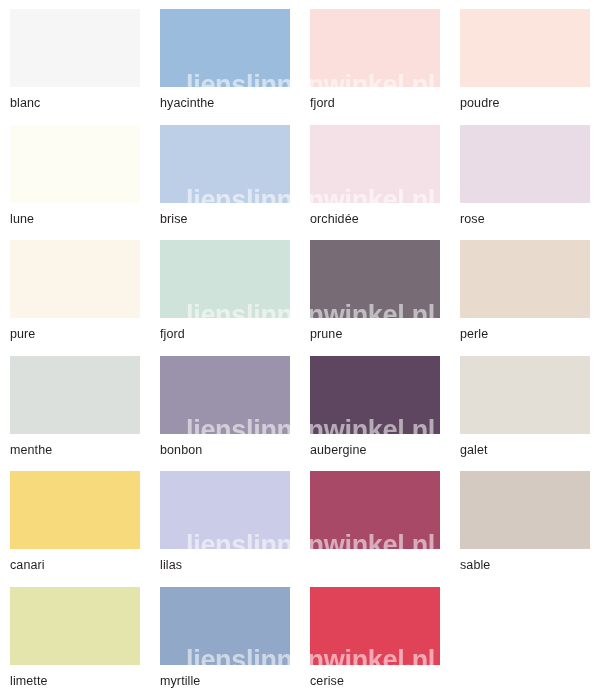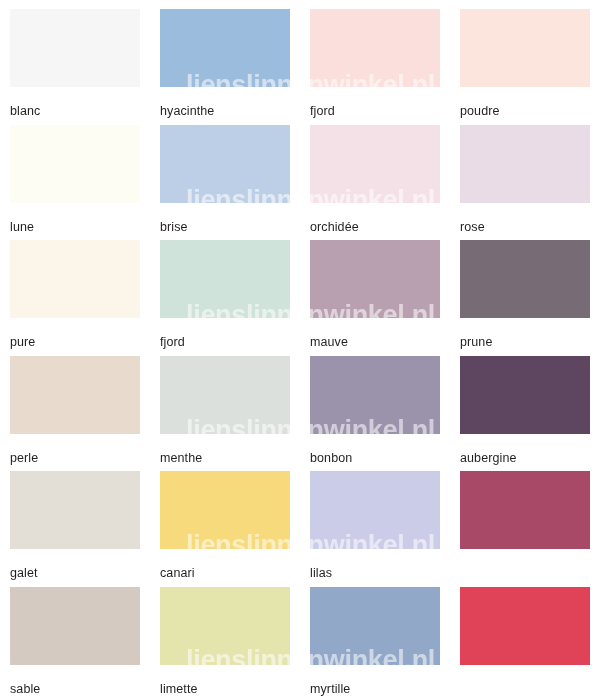--- a/index.html
+++ b/index.html
@@ -33,21 +33,21 @@
     flex-direction: column;
   }
 
   .swatch-chip {
     width: 130px;
     height: 78px;
     flex: 0 0 auto;
   }
 
   .swatch-label {
-    margin-top: 17px;
+    margin-top: 9px;
     font-size: 12.5px;
     line-height: 14px;
     color: #231f20;
     letter-spacing: 0.1px;
     white-space: nowrap;
   }
 
   
   #watermark-layer {
     position: absolute;
@@ -114,24 +114,20 @@
     </div>
     <div class="swatch-cell">
       <div class="swatch-chip" title="pure" style="background: rgb(252, 246, 234);"></div>
       <div class="swatch-label">pure</div>
     </div>
     <div class="swatch-cell">
       <div class="swatch-chip" title="fjord" style="background: rgb(207, 227, 218);"></div>
       <div class="swatch-label">fjord</div>
     </div>
     <div class="swatch-cell">
-      <div class="swatch-chip" title="mauve" style="background: rgb(184, 160, 176);"></div>
-      <div class="swatch-label">mauve</div>
-    </div>
-    <div class="swatch-cell">
       <div class="swatch-chip" title="prune" style="background: rgb(119, 107, 118);"></div>
       <div class="swatch-label">prune</div>
     </div>
     <div class="swatch-cell">
       <div class="swatch-chip" title="perle" style="background: rgb(232, 219, 205);"></div>
       <div class="swatch-label">perle</div>
     </div>
     <div class="swatch-cell">
       <div class="swatch-chip" title="menthe" style="background: rgb(220, 224, 220);"></div>
       <div class="swatch-label">menthe</div>
@@ -166,20 +162,21 @@
     <div class="swatch-cell">
       <div class="swatch-chip" title="limette" style="background: rgb(227, 229, 173);"></div>
       <div class="swatch-label">limette</div>
     </div>
     <div class="swatch-cell">
       <div class="swatch-chip" title="myrtille" style="background: rgb(146, 168, 201);"></div>
       <div class="swatch-label">myrtille</div>
     </div>
     <div class="swatch-cell">
       <div class="swatch-chip" title="cerise" style="background: rgb(224, 66, 88);"></div>
+      <div class="swatch-label">cerise</div>
     </div>
   </div>
 
 <div id="watermark-layer">
     <div class="watermark-text wm-r0" style="color: rgb(255, 255, 255);">lienslinnenwinkel.nl</div>
     <div class="watermark-text wm-r1" style="color: rgb(255, 255, 255);">lienslinnenwinkel.nl</div>
     <div class="watermark-text wm-r2" style="color: rgb(255, 255, 255);">lienslinnenwinkel.nl</div>
     <div class="watermark-text wm-r3" style="color: rgb(255, 255, 255);">lienslinnenwinkel.nl</div>
     <div class="watermark-text wm-r4" style="color: rgb(255, 255, 255);">lienslinnenwinkel.nl</div>
     <div class="watermark-text wm-r5" style="color: rgb(255, 255, 255);">lienslinnenwinkel.nl</div>

